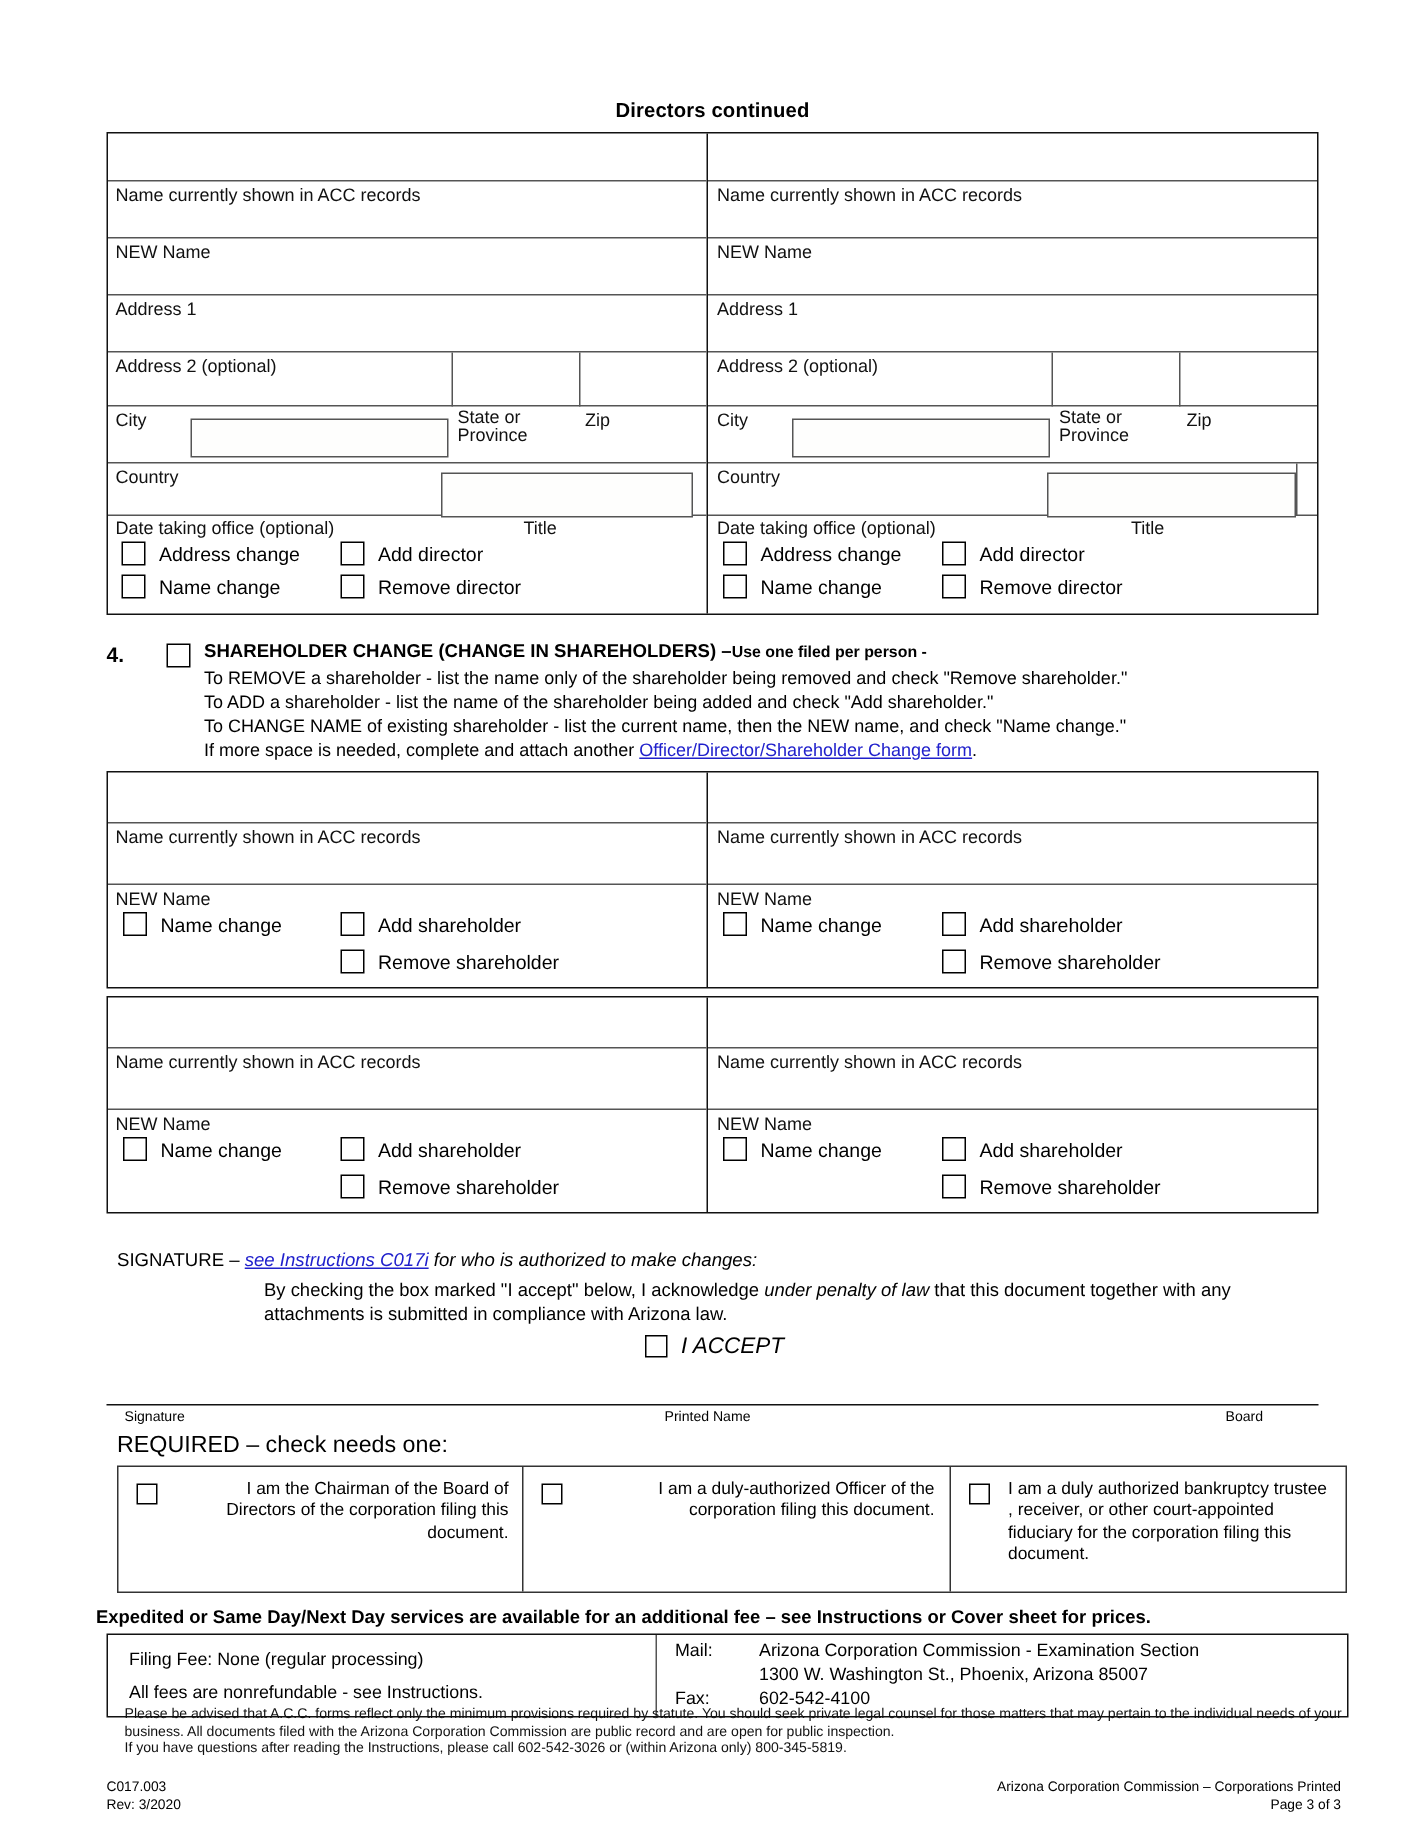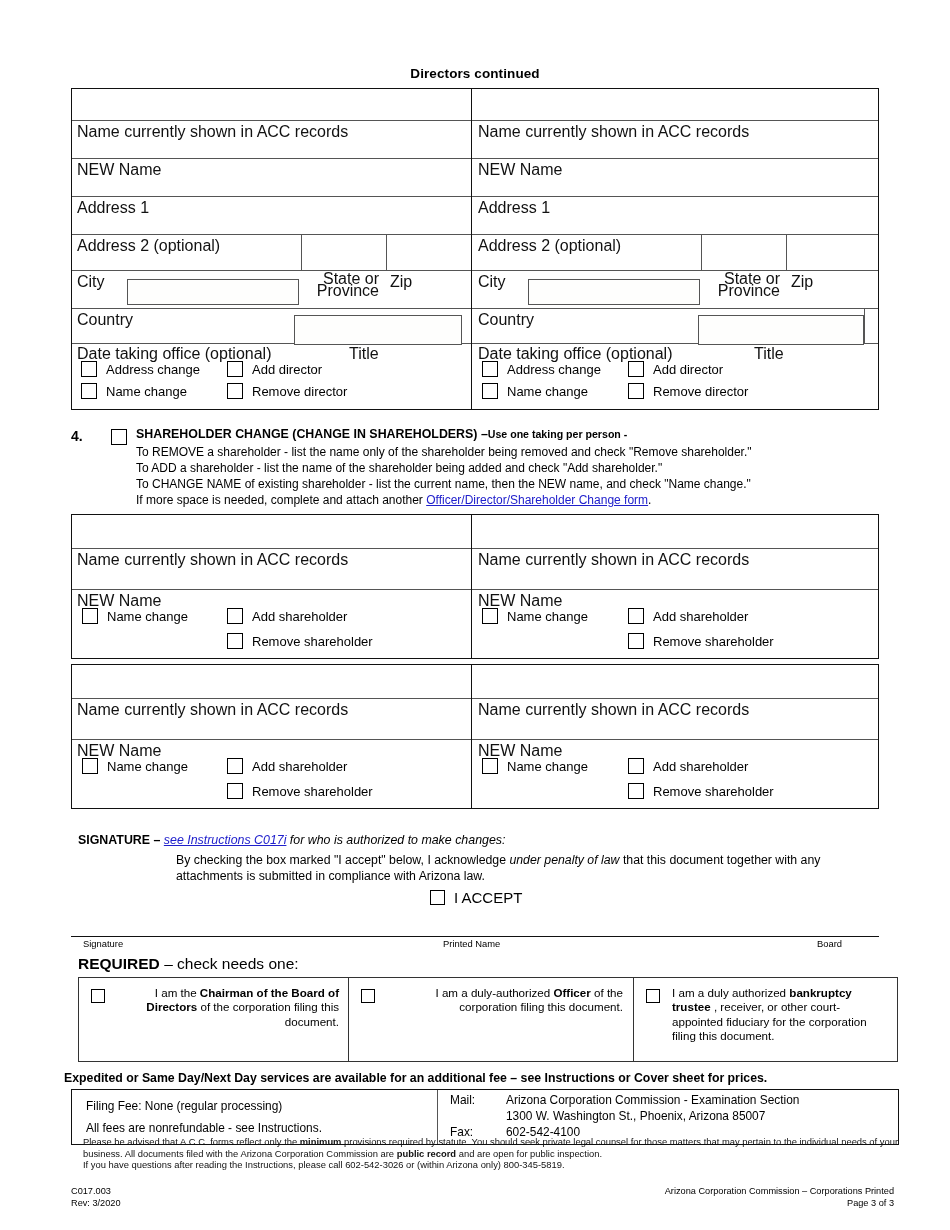--- a/index.html
+++ b/index.html
@@ -5,21 +5,21 @@
   html,body{margin:0;padding:0;background:#fff;}
   body{
     width:950px;height:1230px;position:relative;
     font-family:"Liberation Sans", sans-serif;
     color:#000;
     -webkit-font-smoothing:antialiased;
   }
   .page{position:absolute;left:0;top:0;width:950px;height:1230px;}
 
   
-  .bold{font-weight:bold;}
+  .bold{font-weight:normal;}
   .ital{font-style:italic;}
   .link{color:#2020cc;text-decoration:underline;font-style:italic;}
   .link2{color:#2020cc;text-decoration:underline;font-style:normal;}
 
   
   .cb{
     display:inline-block;border:1.6px solid #000;background:#fff;
     vertical-align:middle;box-sizing:border-box;
   }
   .cb16{width:16px;height:16px;}
@@ -36,21 +36,21 @@
   #dirTable{
     position:absolute;left:71px;top:88px;width:808px;height:322px;
     border:1.4px solid #111;box-sizing:border-box;
   }
   #dirTable .col{
     position:absolute;top:0;height:100%;box-sizing:border-box;
   }
   #dirTable .colL{left:0;width:400px;border-right:1.4px solid #111;}
   #dirTable .colR{left:400px;width:406px;}
   .dcell{position:absolute;box-sizing:border-box;border-bottom:1px solid #555;}
-  .dlbl{position:absolute;font-size:16px;color:#111;white-space:nowrap;text-align:right;}
+  .dlbl{position:absolute;font-size:12px;color:#111;white-space:nowrap;}
   .vdiv{position:absolute;width:1px;background:#555;}
   .ibox{position:absolute;border:1px solid #555;background:#fefefd;box-sizing:border-box;}
 
   .ckrow{position:absolute;font-size:13px;}
   .ckrow .cw{position:absolute;display:flex;align-items:center;gap:9px;white-space:nowrap;}
 
   
   #sec4{position:absolute;left:71px;top:425px;width:830px;}
   #sec4 .num{position:absolute;left:0;top:3px;font-size:14px;font-weight:bold;}
   #sec4 .sqbx{position:absolute;left:40px;top:4px;}
@@ -64,21 +64,21 @@
     border:1.4px solid #111;box-sizing:border-box;
   }
   .shTable .sc{position:absolute;top:0;height:100%;box-sizing:border-box;}
   .shTable .scL{left:0;width:400px;border-right:1.4px solid #111;}
   .shTable .scR{left:400px;width:406px;}
 
   
   #sig{position:absolute;left:78px;top:833px;width:800px;}
   #sig .l1{position:absolute;left:0;top:0;font-size:12.4px;white-space:nowrap;}
   #sig .body{position:absolute;left:98px;top:20px;width:702px;font-size:12.3px;line-height:15.5px;}
-  #sig .accept{position:absolute;left:352px;top:56px;font-size:15px;display:flex;align-items:center;gap:9px;}
+  #sig .accept{position:absolute;left:352px;top:56px;font-size:15px;display:flex;align-items:center;gap:9px;font-style:italic;}
   #sigline{position:absolute;left:71px;top:936px;width:808px;height:1.3px;background:#111;}
   #sigcap{position:absolute;left:71px;top:938px;width:808px;height:14px;}
   #sigcap span{position:absolute;top:0;font-size:9.4px;}
 
   
   #reqTitle{position:absolute;left:78px;top:955px;font-size:15.5px;}
   #reqTable{position:absolute;left:78px;top:977px;width:820px;height:85px;
             border:1px solid #333;box-sizing:border-box;}
   #reqTable .rcell{position:absolute;top:0;height:100%;box-sizing:border-box;padding:9px 6px 0 0;}
   #reqTable .rcb{position:absolute;top:11px;}
@@ -197,21 +197,21 @@
           <span>Remove director</span>
         </div>
       </div>
     </div>
   </div>
 
   <div id="sec4">
     <div class="num">4.</div>
     <span class="sqbx cb cb16"></span>
     <div class="hdr">
-      <span>SHAREHOLDER CHANGE (CHANGE IN SHAREHOLDERS) –</span><span class="sub">Use one taking per person -</span>
+      <span>SHAREHOLDER CHANGE (CHANGE IN SHAREHOLDERS) –</span><span class="sub">Use one filed per person -</span>
     </div>
     <div class="ln" style="top:20px;">To REMOVE a shareholder - list the name only of the shareholder being removed and check "Remove shareholder."</div>
     <div class="ln" style="top:36px;">To ADD  a shareholder - list the name of the shareholder being added and check "Add shareholder."</div>
     <div class="ln" style="top:52px;">To CHANGE NAME of existing shareholder - list the current name, then the NEW name, and check "Name change."</div>
     <div class="ln" style="top:68px;">
       <span>If more space is needed, complete and attach another </span><a class="link2" href="#">Officer/Director/Shareholder Change form</a><span>.</span>
     </div>
   </div>
 
   <div class="shTable" id="shTable1" style="top:514px;height:145px;">

